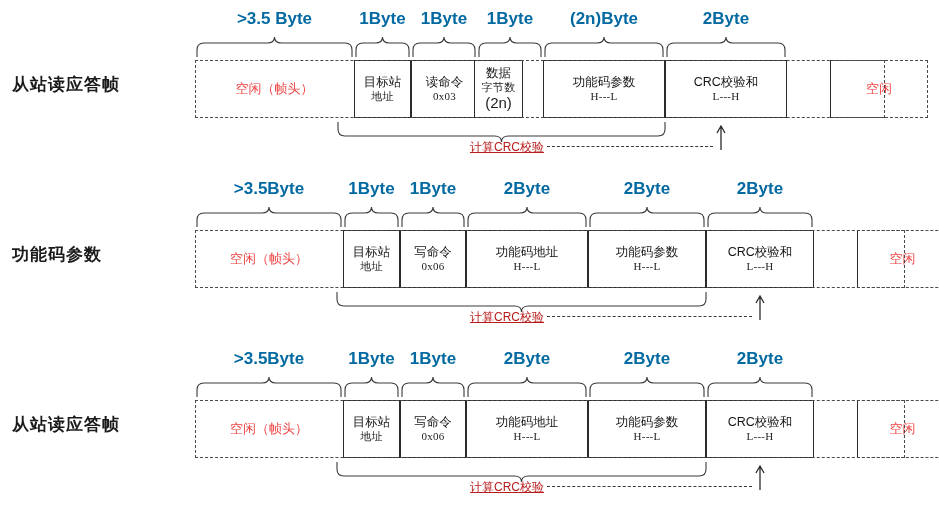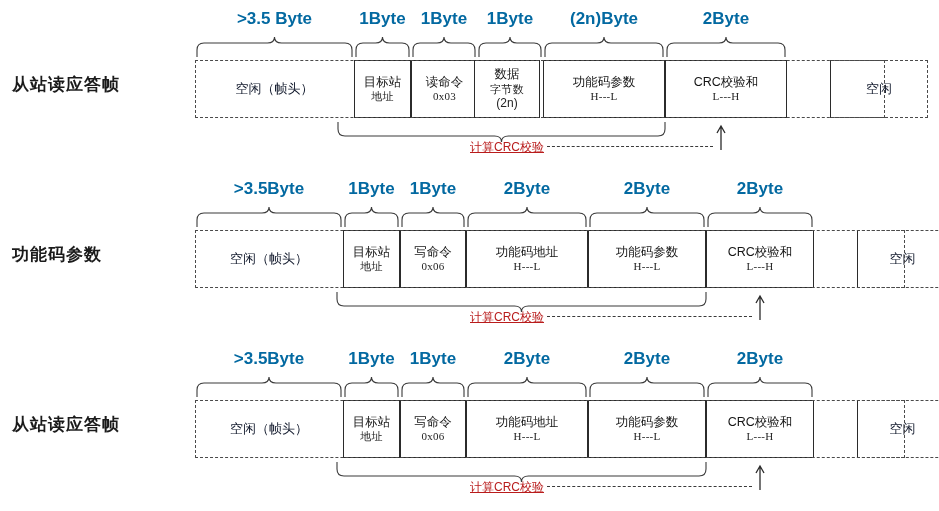--- a/index.html
+++ b/index.html
@@ -78,28 +78,28 @@
     display: flex;
     flex-direction: column;
     align-items: center;
     justify-content: center;
     line-height: 1.22;
     text-align: center;
     overflow: hidden;
   }
   .cell .l1 { font-size: 12.5px; color: #151515; white-space: nowrap; }
   .cell .l2 { font-size: 11px; color: #232323; white-space: nowrap; letter-spacing: .3px; font-family: Liberation Serif, serif; }
-  .cell .l3 { font-size: 12px; color: #232323; white-space: nowrap; text-align: center; }
+  .cell .l3 { font-size: 15px; color: #232323; white-space: nowrap; text-align: center; }
   .idle-cell {
     position: absolute;
     top: 60px;
     height: 58px;
     display: flex; align-items: center; justify-content: center;
     font-size: 13px;
-    color: #0f172a;
+    color: #ef4444;
   }
   .idle-head {
     border: none;
   }
   .idle-tail {
     border: 1px dashed #4a4a4a;
     border-left: 1px solid #2b2b2b;
     background: #fff;
     margin-left: 43px;
   }
@@ -146,21 +146,21 @@
         <div class="l1">空闲（帧头）</div>
       </div>
       <div class="cell" style="left: 354px; width: 57px;">
         <div class="l1">目标站</div>
         <div class="l2">地址</div>
       </div>
       <div class="cell" style="left: 411px; width: 67px;">
         <div class="l1">读命令</div>
         <div class="l2">0x03</div>
       </div>
-      <div class="cell" style="left: 474px; width: 66px;">
+      <div class="cell" style="left: 474px; width: 49px;">
         <div class="l1">数据</div>
         <div class="l2">字节数</div>
         <div class="l3">(2n)</div>
       </div>
       <div class="cell" style="left: 543px; width: 122px;">
         <div class="l1">功能码参数</div>
         <div class="l2">H---L</div>
       </div>
       <div class="cell" style="left: 665px; width: 122px;">
         <div class="l1">CRC校验和</div>

